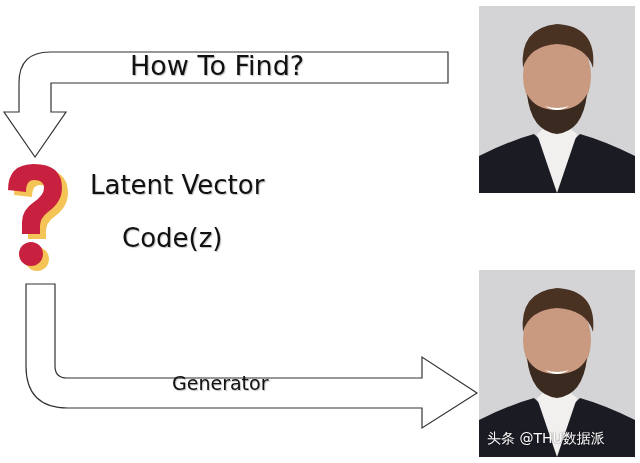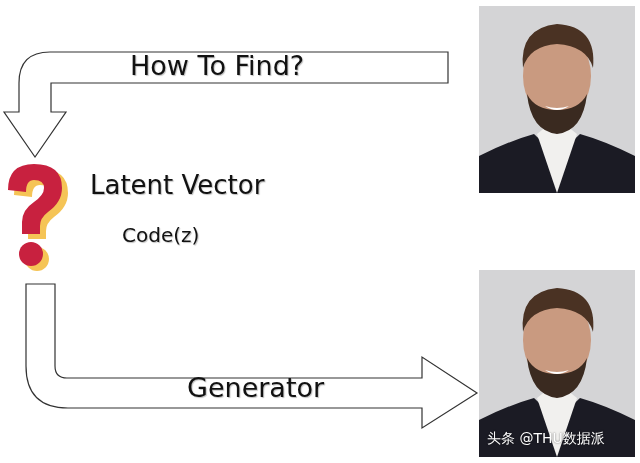--- a/index.html
+++ b/index.html
@@ -22,26 +22,26 @@
     <path d="M8 30 Q8 4 34 4 Q62 4 62 28 Q62 42 48 52 Q40 58 40 66 L40 74 L22 74 L22 62 Q22 50 34 42 Q44 35 44 28 Q44 20 34 20 Q26 20 26 32 Z" fill="#F5C456"></path>
     <circle cx="31" cy="94" r="12" fill="#F5C456"></circle>
   </g>
   <g>
     <path d="M8 30 Q8 4 34 4 Q62 4 62 28 Q62 42 48 52 Q40 58 40 66 L40 74 L22 74 L22 62 Q22 50 34 42 Q44 35 44 28 Q44 20 34 20 Q26 20 26 32 Z" fill="#C8213F"></path>
     <circle cx="31" cy="94" r="12" fill="#C8213F"></circle>
   </g>
 </svg>
 
 <div class="abs label" style="left:90px;top:170px;font-size:26px;">Latent Vector</div>
-<div class="abs label" style="left:122px;top:223px;font-size:20px;">Code(z)</div>
+<div class="abs label" style="left:122px;top:223px;font-size:26px;">Code(z)</div>
 
 <svg class="abs" style="left:0;top:270px" width="490" height="170" viewBox="0 270 490 170">
   <path d="M26 284 L55 284 L55 366 Q55 378 67 378 L422 378 L422 357 L477 393 L422 428 L422 408 L68 408 Q26 408 26 366 Z" fill="#fff" stroke="#333" stroke-width="1.2"></path>
 </svg>
-<div class="abs label" style="left:187px;top:372px;font-size:27px;">Generator</div>
+<div class="abs label" style="left:172px;top:372px;font-size:19px;">Generator</div>
 
 <div class="photo" style="left:479px;top:6px;width:156px;height:187px;">
   <svg width="156" height="187" viewBox="0 0 156 187">
     <rect width="156" height="187" fill="#d4d4d6"></rect>
     <path d="M0 150 Q30 135 55 128 L78 150 L101 128 Q126 135 156 150 L156 187 L0 187 Z" fill="#1b1b24"></path>
     <path d="M58 128 L78 187 L98 128 L88 120 L68 120 Z" fill="#f1f0ee"></path>
     <ellipse cx="78" cy="70" rx="34" ry="44" fill="#c99a80"></ellipse>
     <path d="M44 62 Q40 22 78 18 Q118 20 114 62 Q108 40 78 38 Q50 40 44 62 Z" fill="#4a3223"></path>
     <path d="M48 88 Q52 125 78 128 Q104 125 108 88 Q100 104 78 104 Q56 104 48 88 Z" fill="#3a2a20"></path>
     <path d="M66 100 Q78 108 90 100 Q78 104 66 100 Z" fill="#fff"></path>

